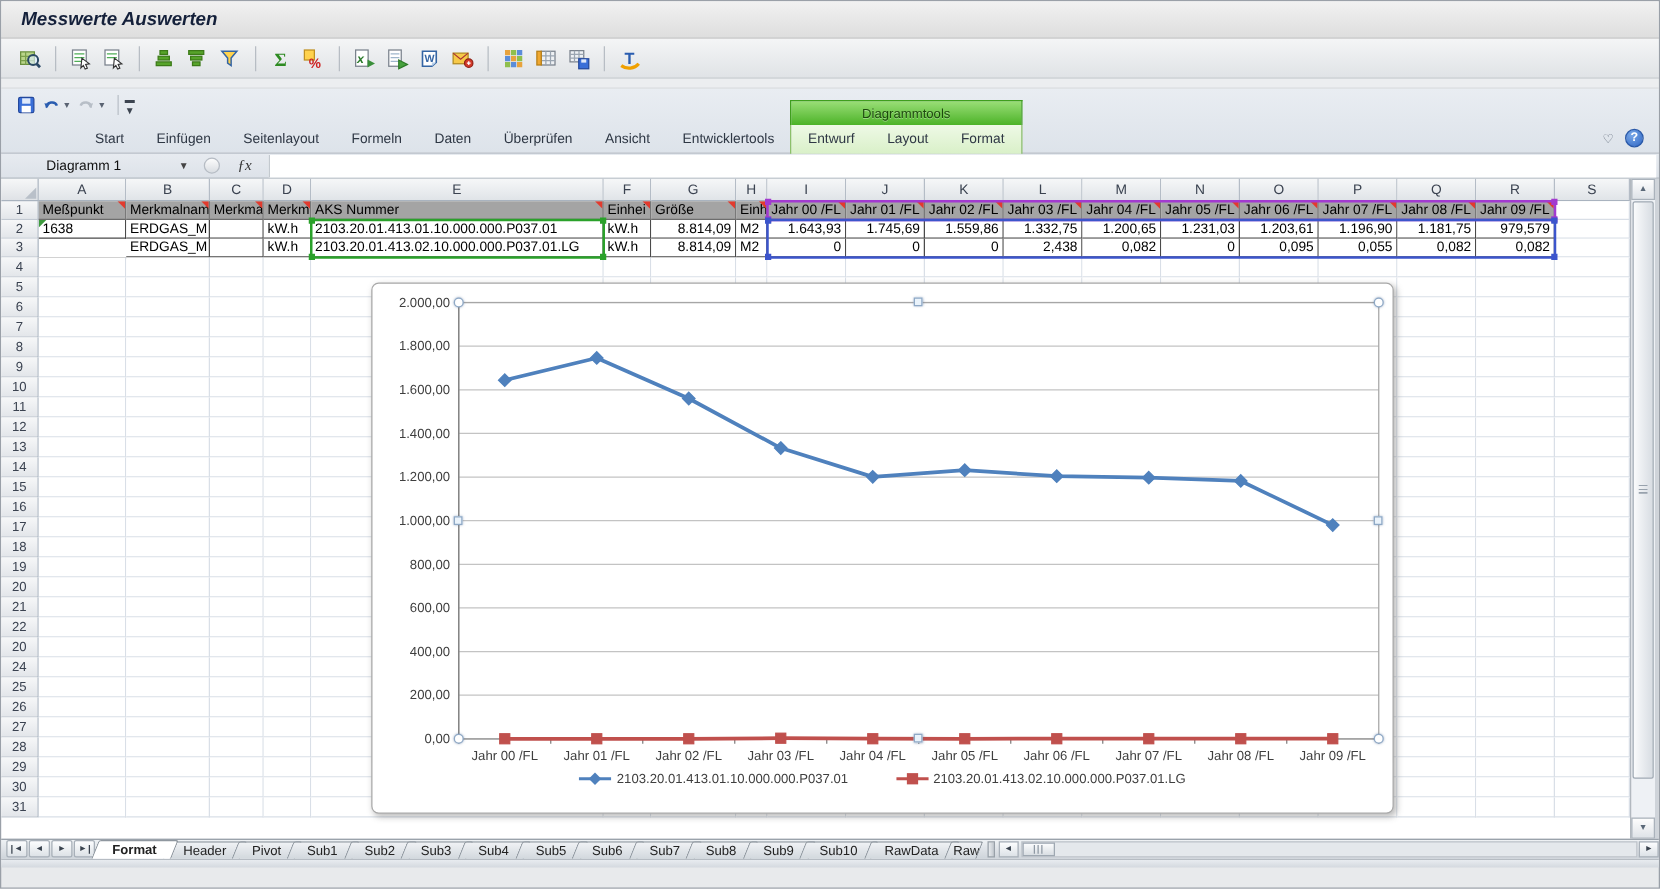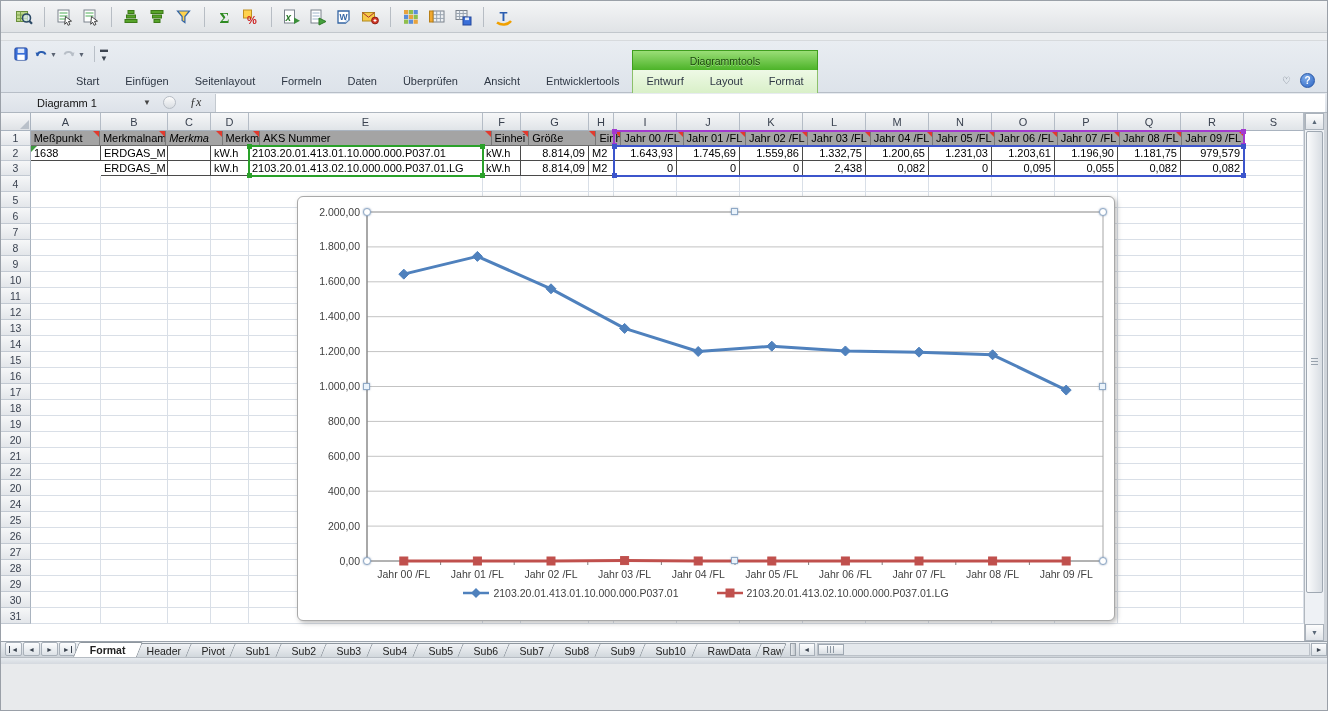--- a/index.html
+++ b/index.html
@@ -139,20 +139,23 @@
                gap:2px; cursor:pointer; }
   .hsb-thumb i { width:1px; height:7px; background:#8e98a3; }
 
   .statusbar { height:7px; background:linear-gradient(#e8ecf0,#d4d9df); border-top:1px solid #b6bcc3; }
 </style>
 </head>
 <body>
 
 <div class="window">
 
+  <div class="titlebar">
+    <span class="title">Messwerte Auswerten</span>
+  </div>
 
   <div class="saptb">
       <span class="icon">
         <svg width="18" height="18" viewBox="0 0 18 18">
           <rect x="1.5" y="3.5" width="11" height="10" fill="#b9d589" stroke="#6a8f3c"></rect>
           <path d="M1.5 7h11M1.5 10.5h11M5.5 3.5v10" stroke="#7ba04c" fill="none"></path>
           <circle cx="11.5" cy="10" r="4" fill="rgba(225,240,255,.65)" stroke="#2c4a66" stroke-width="1.6"></circle>
           <line x1="14.3" y1="13" x2="17" y2="15.8" stroke="#2c4a66" stroke-width="2.2"></line>
         </svg>
       </span>
@@ -353,21 +356,21 @@
           <div class="colh" style="width: 63px;">O</div>
           <div class="colh" style="width: 63px;">P</div>
           <div class="colh" style="width: 63px;">Q</div>
           <div class="colh" style="width: 63px;">R</div>
           <div class="colh" style="width: 60px;">S</div>
         </div>
         <div class="row" style="height: 15px;">
           <div class="rowh">1</div>
           <div class="cell tbl hcell" style="width: 70px;">Meßpunkt<span class="tri-red"></span></div>
           <div class="cell tbl hcell" style="width: 67px;">Merkmalnam<span class="tri-red"></span></div>
-          <div class="cell tbl hcell" style="width: 57px; font-style: italic;">Merkma<span class="tri-red"></span></div>
+          <div class="cell tbl hcell" style="width: 43px;">Merkma<span class="tri-red"></span></div>
           <div class="cell tbl hcell" style="width: 38px;">Merkm<span class="tri-red"></span></div>
           <div class="cell tbl hcell" style="width: 234px;">AKS Nummer<span class="tri-red"></span></div>
           <div class="cell tbl hcell" style="width: 38px;">Einhei<span class="tri-red"></span></div>
           <div class="cell tbl hcell" style="width: 68px;">Größe<span class="tri-red"></span></div>
           <div class="cell tbl hcell" style="width: 25px;">Einh<span class="tri-red"></span></div>
           <div class="cell tbl hcell" style="width: 63px;">Jahr 00 /FL<span class="tri-red"></span></div>
           <div class="cell tbl hcell" style="width: 63px;">Jahr 01 /FL<span class="tri-red"></span></div>
           <div class="cell tbl hcell" style="width: 63px;">Jahr 02 /FL<span class="tri-red"></span></div>
           <div class="cell tbl hcell" style="width: 63px;">Jahr 03 /FL<span class="tri-red"></span></div>
           <div class="cell tbl hcell" style="width: 63px;">Jahr 04 /FL<span class="tri-red"></span></div>

